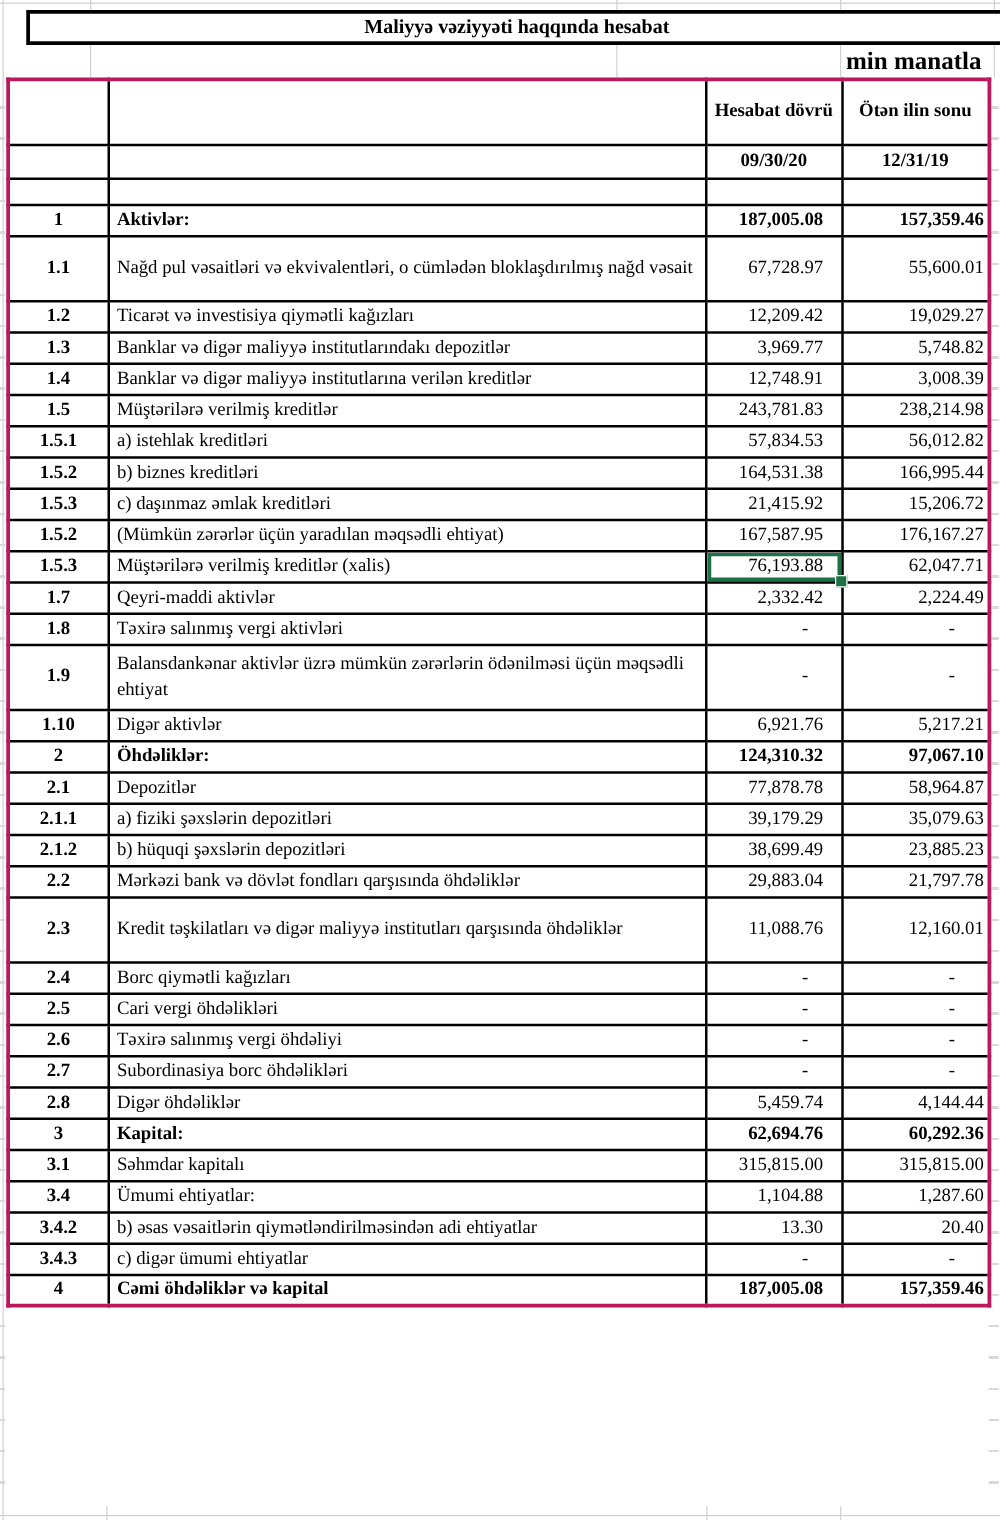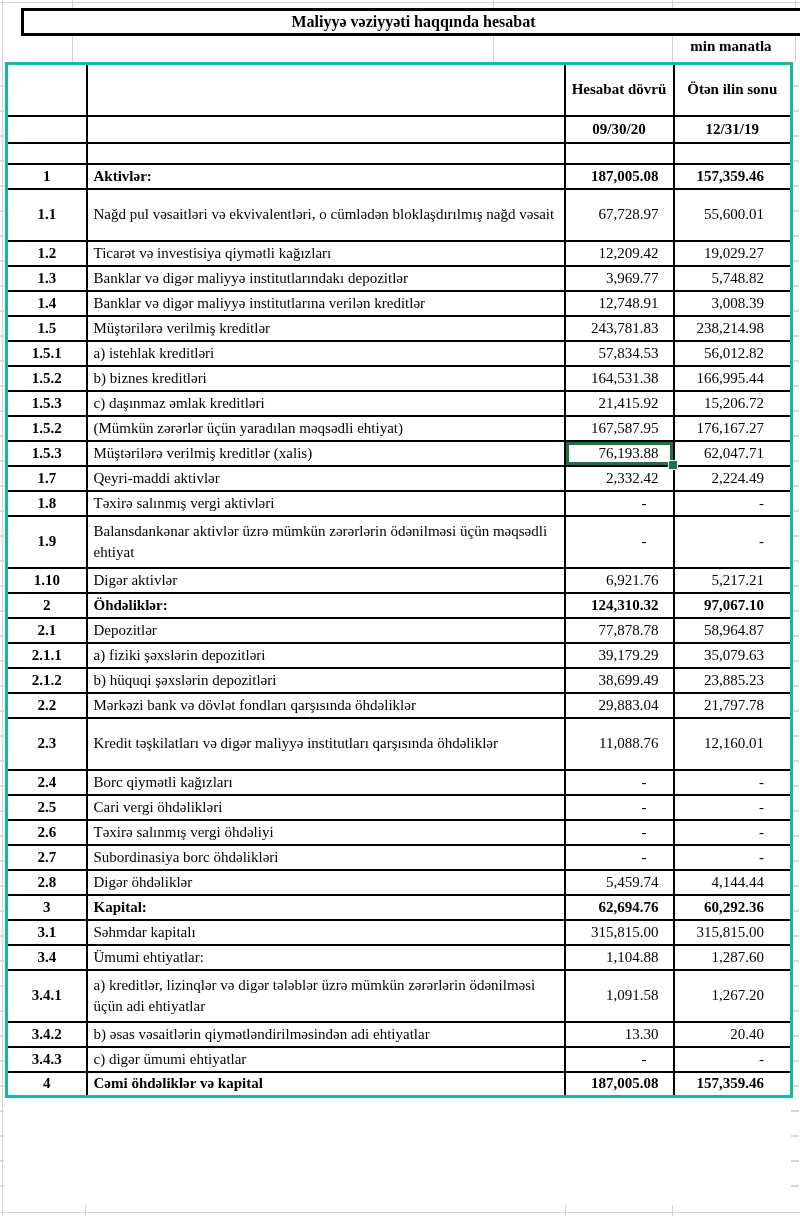--- a/index.html
+++ b/index.html
@@ -11,42 +11,42 @@
   .fline{position:absolute;background:#d2d2d2;}
   .tickstrip{position:absolute;background:repeating-linear-gradient(to bottom,transparent 0 23px,#d8d8d8 23px 25px);}
   
   .title-box{
     position:absolute;left:21px;top:8px;width:785px;height:28px;box-sizing:border-box;
     border:3px solid #000;background:#fff;display:flex;align-items:center;justify-content:center;
     font-weight:bold;font-size:16px;z-index:2;
   }
   .unit-note{
     position:absolute;left:672px;top:38px;width:118px;text-align:center;
-    font-weight:bold;font-size:15px;z-index:2;
+    font-weight:bold;font-size:20px;z-index:2;
   }
   
   table.sheet{
     position:absolute;left:5px;top:62px;width:785px;z-index:2;background:#fff;
-    border-collapse:collapse;table-layout:fixed;border:3px solid #14b8a6;
+    border-collapse:collapse;table-layout:fixed;border:3px solid #be185d;
   }
   td{
     border:2px solid #000;box-sizing:border-box;padding:0 6px;
     font-size:15px;vertical-align:middle;line-height:21px;
   }
   tr.hrow{height:52px;}
   tr.drow{height:27px;padding-left:32px;}
   tr.srow{height:21px;}
   tbody tr{height:25px;}
   tbody tr.r2{height:52px;}
   td.hdrcell{ text-align:center;font-weight:bold;line-height:23px;}
   td.datecell{text-align:center;font-weight:bold;}
   td.num{text-align:center;font-weight:bold;}
   td.label{overflow:hidden;}
   td.val{text-align:right;padding-right:14px;}
-  td.v2{padding-right:26px;}
+  td.v2{padding-right:3px;}
   td.dash{padding-right:26px;}
   tr.sec td.label, tr.sec td.val{font-weight:bold;}
   tr.bv td.val{font-weight:normal;}
   
   .acct{display:flex;justify-content:space-between;align-items:center;width:100%;}
   .acct .sign{padding-left:2px;}
   
   td.selected{position:relative;box-shadow:inset 0 0 0 3px #1E7145;}
   td.selected::after{
     content:"";position:absolute;right:-5px;bottom:-5px;width:8px;height:8px;
@@ -272,26 +272,20 @@
     <td class="label">Səhmdar kapitalı</td>
     <td class="val v1">315,815.00</td>
     <td class="val v2">315,815.00</td>
   </tr>
         <tr class="bv">
     <td class="num">3.4</td>
     <td class="label">Ümumi ehtiyatlar:</td>
     <td class="val v1">1,104.88</td>
     <td class="val v2">1,287.60</td>
   </tr>
-        <tr class="r2">
-    <td class="num">3.4.1</td>
-    <td class="label">a) kreditlər, lizinqlər və digər tələblər üzrə mümkün zərərlərin ödənilməsi üçün adi ehtiyatlar</td>
-    <td class="val v1">1,091.58</td>
-    <td class="val v2">1,267.20</td>
-  </tr>
         <tr>
     <td class="num">3.4.2</td>
     <td class="label">b) əsas vəsaitlərin qiymətləndirilməsindən adi ehtiyatlar</td>
     <td class="val v1">13.30</td>
     <td class="val v2">20.40</td>
   </tr>
         <tr>
     <td class="num">3.4.3</td>
     <td class="label">c) digər ümumi ehtiyatlar</td>
     <td class="val v1 dash">-</td>

